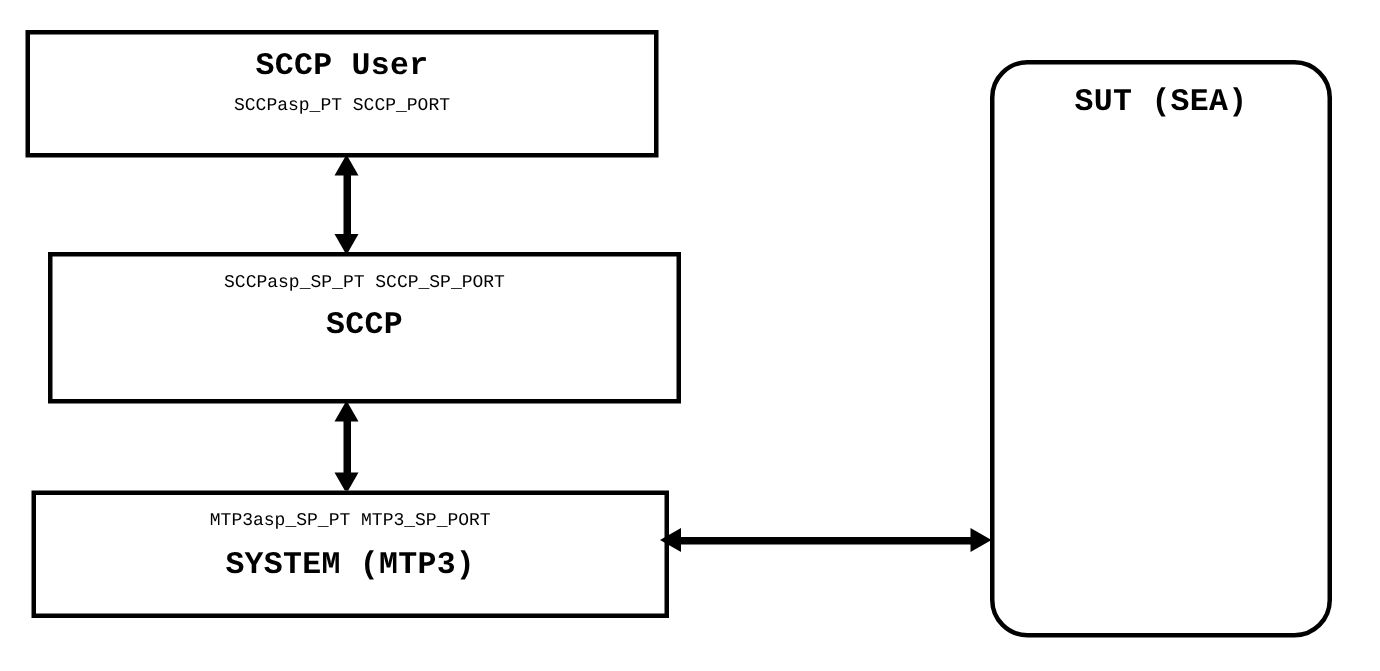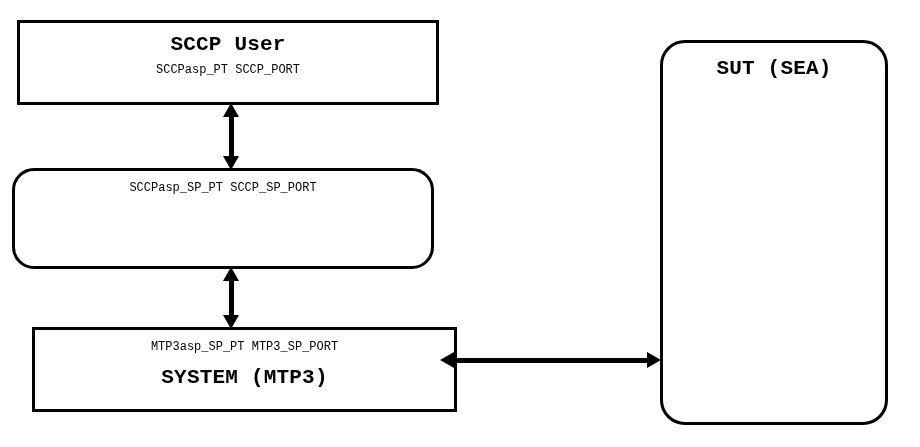--- a/index.html
+++ b/index.html
@@ -39,22 +39,22 @@
   .subtitle {
     font-weight: normal;
     font-size: 12px;
     color: #000000;
     line-height: 1.0;
     white-space: nowrap;
   }
 
   
   #box-sccp-user { left: 17px;  top: 20px;  width: 422px; height: 85px; }
-  #box-sccp      { left: 12px;  top: 168px; width: 422px; height: 101px; border-radius: 22px; }
-  #box-system    { left: 32px;  top: 327px; width: 425px; height: 85px; }
+  #box-sccp      { left: 32px;  top: 168px; width: 422px; height: 101px; }
+  #box-system    { left: 21px;  top: 327px; width: 425px; height: 85px; }
   #box-sut       { left: 660px; top: 40px;  width: 228px; height: 385px; border-radius: 25px; }
 
   
   #box-sccp-user .line-title { top: 11px; }
   #box-sccp-user .line-sub-1 { top: 41px; }
 
   #box-sccp .line-sub-1 { top: 11px; }
   #box-sccp .line-title { top: 36px; }
   #box-sccp .line-sub-2 { top: 65px; }
 
@@ -145,20 +145,21 @@
   </div>
 
   <div class="v-arrow" id="arrow-user-sccp">
     <div class="head-up"></div>
     <div class="shaft"></div>
     <div class="head-down"></div>
   </div>
 
   <div class="box" id="box-sccp">
     <div class="box-inner line-sub-1 subtitle">SCCPasp_SP_PT  SCCP_SP_PORT</div>
+    <div class="box-inner line-title title">SCCP</div>
   </div>
 
   <div class="v-arrow" id="arrow-sccp-system">
     <div class="head-up"></div>
     <div class="shaft"></div>
     <div class="head-down"></div>
   </div>
 
   <div class="box" id="box-system">
     <div class="box-inner line-sub-1 subtitle">MTP3asp_SP_PT  MTP3_SP_PORT</div>

